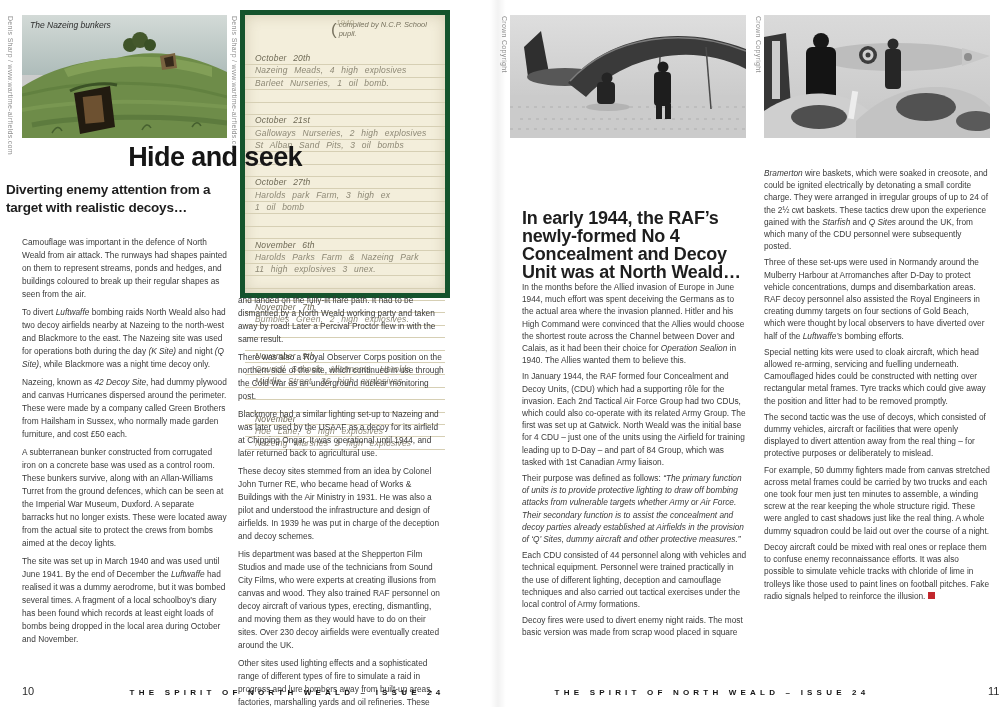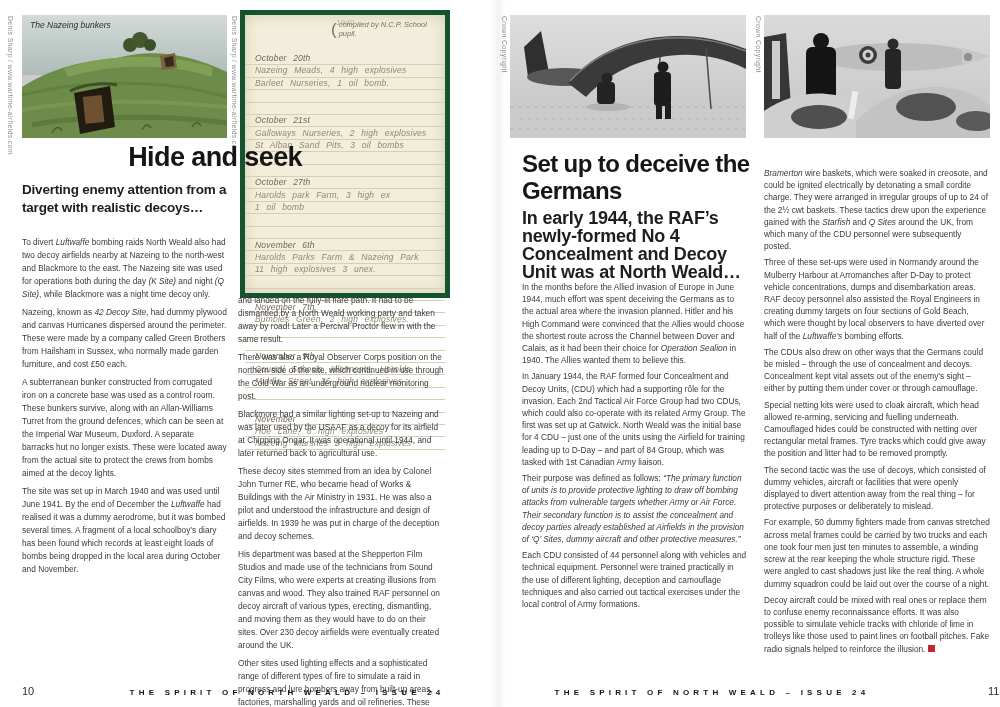--- a/index.html
+++ b/index.html
@@ -96,23 +96,24 @@
         <div class="nb-date"><span>November 9th</span></div>
         <div><span>Council Schools Allotments, Harolds</span></div>
         <div><span>Middle Street, 36 high explosives</span></div>
         <div class="nb-date"><span>November</span></div>
         <div><span>Hoe Lane, 8 high explosives</span></div>
         <div><span>Nazeing Marshes 2 high explosives</span></div>
       </div>
   </div>
 
   <div class="abs headline" style="left:22px;top:144px;width:280px;font-size:27px;text-align:right;">Hide and seek</div>
-  <div class="abs subhead" style="left:22px;top:181px;width:220px;font-size:13.5px;line-height:17.5px;">Diverting enemy attention from a target with realistic decoys…</div>
+  <div class="abs subhead" style="left:6px;top:181px;width:220px;font-size:13.5px;line-height:17.5px;">Diverting enemy attention from a target with realistic decoys…</div>
 
   <div class="abs col" style="left:22px;top:236px;width:206px;">
+      <p><span>Camouflage was important in the defence of North Weald from air attack. The runways had shapes painted on them to represent streams, ponds and hedges, and buildings coloured to break up their regular shapes as seen from the air.</span></p>
       <p><span>To divert </span><span class="it">Luftwaffe</span><span> bombing raids North Weald also had two decoy airfields nearby at Nazeing to the north-west and Blackmore to the east. The Nazeing site was used for operations both during the day </span><span class="it">(K Site)</span><span> and night </span><span class="it">(Q Site)</span><span>, while Blackmore was a night time decoy only.</span></p>
       <p><span>Nazeing, known as </span><span class="it">42 Decoy Site</span><span>, had dummy plywood and canvas Hurricanes dispersed around the perimeter. These were made by a company called Green Brothers from Hailsham in Sussex, who normally made garden furniture, and cost £50 each.</span></p>
       <p><span>A subterranean bunker constructed from corrugated iron on a concrete base was used as a control room. These bunkers survive, along with an Allan-Williams Turret from the ground defences, which can be seen at the Imperial War Museum, Duxford. A separate barracks hut no longer exists. These were located away from the actual site to protect the crews from bombs aimed at the decoy lights.</span></p>
       <p><span>The site was set up in March 1940 and was used until June 1941. By the end of December the </span><span class="it">Luftwaffe</span><span> had realised it was a dummy aerodrome, but it was bombed several times. A fragment of a local schoolboy’s diary has been found which records at least eight loads of bombs being dropped in the local area during October and November.</span></p>
     </div>
   <div class="abs col" style="left:238px;top:294px;width:206px;">
       <p><span>and landed on the fully-lit flare path. It had to be dismantled by a North Weald working party and taken away by road! Later a Percival Proctor flew in with the same result.</span></p>
       <p><span>There was also a Royal Observer Corps position on the northern side of the site, which continued in use through the Cold War as an underground nuclear monitoring post.</span></p>
       <p><span>Blackmore had a similar lighting set-up to Nazeing and was later used by the USAAF as a decoy for its airfield at Chipping Ongar. It was operational until 1944, and later returned back to agricultural use.</span></p>
       <p><span>These decoy sites stemmed from an idea by Colonel John Turner RE, who became head of Works &amp; Buildings with the Air Ministry in 1931. He was also a pilot and understood the infrastructure and design of airfields. In 1939 he was put in charge of the deception and decoy schemes.</span></p>
@@ -177,33 +178,32 @@
       <rect x="121" y="34" width="16" height="40" rx="4" fill="#262626"></rect>
       <path d="M0,96 C40,68 88,76 112,102 L112,123 L0,123 Z" fill="#cfcfcf"></path>
       <ellipse cx="55" cy="102" rx="28" ry="12" fill="#4f4f4f"></ellipse>
       <rect x="86" y="76" width="6" height="28" fill="#ededed" transform="rotate(9 89 90)"></rect>
       <path d="M92,106 C138,60 202,66 226,92 L226,123 L92,123 Z" fill="#c3c3c3"></path>
       <ellipse cx="162" cy="92" rx="30" ry="14" fill="#525252"></ellipse>
       <ellipse cx="212" cy="106" rx="20" ry="10" fill="#5a5a5a"></ellipse>
     </svg>
   </div>
 
-  <div class="abs headline" style="left:522px;top:150px;width:240px;font-size:24px;line-height:27px;">Set up to deceive the Germans</div>
   <div class="abs subhead" style="left:522px;top:209px;width:230px;font-size:18px;line-height:18px;">In early 1944, the RAF’s newly-formed No 4 Concealment and Decoy Unit was at North Weald…</div>
 
   <div class="abs col colR" style="left:522px;top:281px;width:225px;">
       <p><span>In the months before the Allied invasion of Europe in June 1944, much effort was spent deceiving the Germans as to the actual area where the invasion planned. Hitler and his High Command were convinced that the Allies would choose the shortest route across the Channel between Dover and Calais, as it had been their choice for </span><span class="it">Operation Sealion</span><span> in 1940. The Allies wanted them to believe this.</span></p>
       <p><span>In January 1944, the RAF formed four Concealment and Decoy Units, (CDU) which had a supporting rôle for the invasion. Each 2nd Tactical Air Force Group had two CDUs, which could also co-operate with its related Army Group. The first was set up at Gatwick. North Weald was the initial base for 4 CDU – just one of the units using the Airfield for training leading up to D-Day – and part of 84 Group, which was tasked with 1st Canadian Army liaison.</span></p>
       <p><span>Their purpose was defined as follows: </span><span class="it">“The primary function of units is to provide protective lighting to draw off bombing attacks from vulnerable targets whether Army or Air Force. Their secondary function is to assist the concealment and decoy parties already established at Airfields in the provision of ‘Q’ Sites, dummy aircraft and other protective measures.”</span></p>
       <p><span>Each CDU consisted of 44 personnel along with vehicles and technical equipment. Personnel were trained practically in the use of different lighting, deception and camouflage techniques and also carried out tactical exercises under the local control of Army formations.</span></p>
+      <p><span>Decoy fires were used to divert enemy night raids. The most basic version was made from scrap wood placed in square</span></p>
     </div>
   <div class="abs col colR" style="left:764px;top:167px;width:226px;">
       <p><span class="it">Bramerton</span><span> wire baskets, which were soaked in creosote, and could be ignited electrically by detonating a small cordite charge. They were arranged in irregular groups of up to 24 of the 2½ cwt baskets. These tactics drew upon the experience gained with the </span><span class="it">Starfish</span><span> and </span><span class="it">Q Sites</span><span> around the UK, from which many of the CDU personnel were subsequently posted.</span></p>
       <p><span>Three of these set-ups were used in Normandy around the Mulberry Harbour at Arromanches after D-Day to protect vehicle concentrations, dumps and disembarkation areas. RAF decoy personnel also assisted the Royal Engineers in creating dummy targets on four sections of Gold Beach, which were thought by local observers to have diverted over half of the </span><span class="it">Luftwaffe’s</span><span> bombing efforts.</span></p>
-      <p><span>The CDUs also drew on other ways that the Germans could be misled – through the use of concealment and decoys. Concealment kept vital assets out of the enemy’s sight – either by putting them under cover or through camouflage.</span></p>
       <p><span>Special netting kits were used to cloak aircraft, which head allowed re-arming, servicing and fuelling underneath. Camouflaged hides could be constructed with netting over rectangular metal frames. Tyre tracks which could give away the position and litter had to be removed promptly.</span></p>
       <p><span>The second tactic was the use of decoys, which consisted of dummy vehicles, aircraft or facilities that were openly displayed to divert attention away from the real thing – for protective purposes or deliberately to mislead.</span></p>
       <p><span>For example, 50 dummy fighters made from canvas stretched across metal frames could be carried by two trucks and each one took four men just ten minutes to assemble, a winding screw at the rear keeping the whole structure rigid. These were angled to cast shadows just like the real thing. A whole dummy squadron could be laid out over the course of a night.</span></p>
       <p><span>Decoy aircraft could be mixed with real ones or replace them to confuse enemy reconnaissance efforts. It was also possible to simulate vehicle tracks with chloride of lime in trolleys like those used to paint lines on football pitches. Fake radio signals helped to reinforce the illusion.</span><span class="endmark"></span></p>
     </div>
 
   <span class="ftitle" style="left:712px;">THE SPIRIT OF NORTH WEALD – ISSUE 24</span>
   <span class="pnum" style="left:968px;margin-left:20px;">11</span>
 
 </div>

